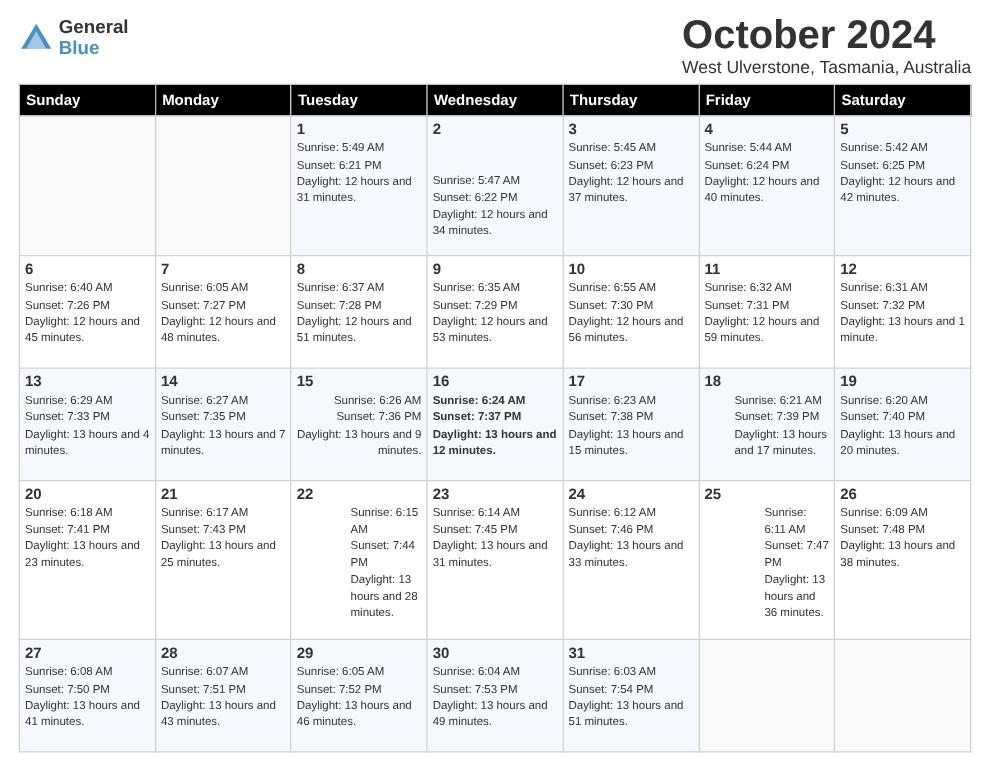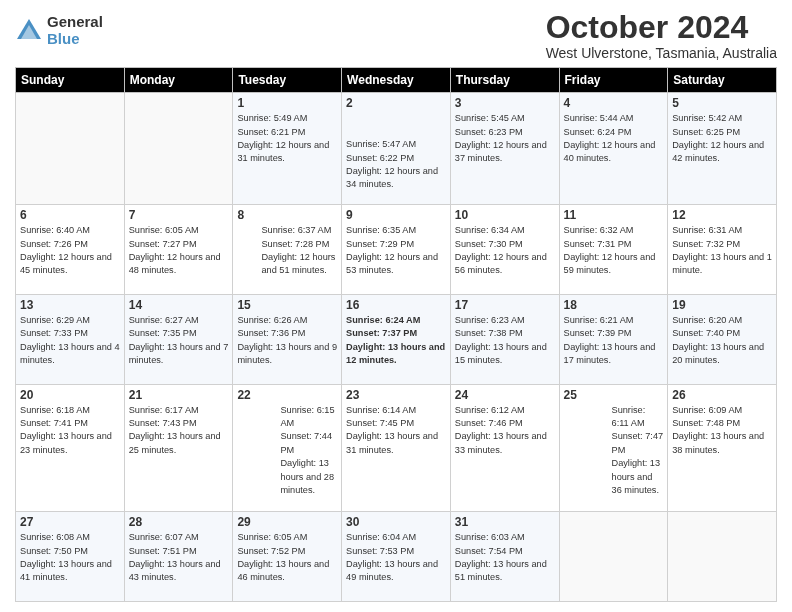--- a/index.html
+++ b/index.html
@@ -183,33 +183,33 @@
 Daylight: 12 hours and 45 minutes.</div>
           </td>
           <td>
             <span class="day-number">7</span>
             <div class="day-info" style="white-space: pre-line;">Sunrise: 6:05 AM
 Sunset: 7:27 PM
 Daylight: 12 hours and 48 minutes.</div>
           </td>
           <td>
             <span class="day-number">8</span>
-            <div class="day-info" style="white-space: pre-line; margin-left: 24px;">Sunrise: 6:37 AM
+            <div class="day-info" style="white-space: pre-line;">Sunrise: 6:37 AM
 Sunset: 7:28 PM
 Daylight: 12 hours and 51 minutes.</div>
           </td>
           <td>
             <span class="day-number">9</span>
             <div class="day-info" style="white-space: pre-line;">Sunrise: 6:35 AM
 Sunset: 7:29 PM
 Daylight: 12 hours and 53 minutes.</div>
           </td>
           <td>
             <span class="day-number">10</span>
-            <div class="day-info" style="white-space: pre-line;">Sunrise: 6:34 AM
+            <div class="day-info" style="white-space: pre-line;">Sunrise: 6:55 AM
 Sunset: 7:30 PM
 Daylight: 12 hours and 56 minutes.</div>
           </td>
           <td>
             <span class="day-number">11</span>
             <div class="day-info" style="white-space: pre-line;">Sunrise: 6:32 AM
 Sunset: 7:31 PM
 Daylight: 12 hours and 59 minutes.</div>
           </td>
           <td>
@@ -227,39 +227,39 @@
 Daylight: 13 hours and 4 minutes.</div>
           </td>
           <td>
             <span class="day-number">14</span>
             <div class="day-info" style="white-space: pre-line;">Sunrise: 6:27 AM
 Sunset: 7:35 PM
 Daylight: 13 hours and 7 minutes.</div>
           </td>
           <td>
             <span class="day-number">15</span>
-            <div class="day-info" style="white-space: pre-line;">Sunrise: 6:26 AM
+            <div class="day-info" style="white-space: pre-line; text-align: right;">Sunrise: 6:26 AM
 Sunset: 7:36 PM
 Daylight: 13 hours and 9 minutes.</div>
           </td>
           <td>
             <span class="day-number">16</span>
             <div class="day-info" style="white-space: pre-line; font-weight: bold;">Sunrise: 6:24 AM
 Sunset: 7:37 PM
 Daylight: 13 hours and 12 minutes.</div>
           </td>
           <td>
             <span class="day-number">17</span>
             <div class="day-info" style="white-space: pre-line;">Sunrise: 6:23 AM
 Sunset: 7:38 PM
 Daylight: 13 hours and 15 minutes.</div>
           </td>
           <td>
             <span class="day-number">18</span>
-            <div class="day-info" style="white-space: pre-line;">Sunrise: 6:21 AM
+            <div class="day-info" style="white-space: pre-line; margin-left: 24px;">Sunrise: 6:21 AM
 Sunset: 7:39 PM
 Daylight: 13 hours and 17 minutes.</div>
           </td>
           <td>
             <span class="day-number">19</span>
             <div class="day-info" style="white-space: pre-line;">Sunrise: 6:20 AM
 Sunset: 7:40 PM
 Daylight: 13 hours and 20 minutes.</div>
           </td>
         </tr>

